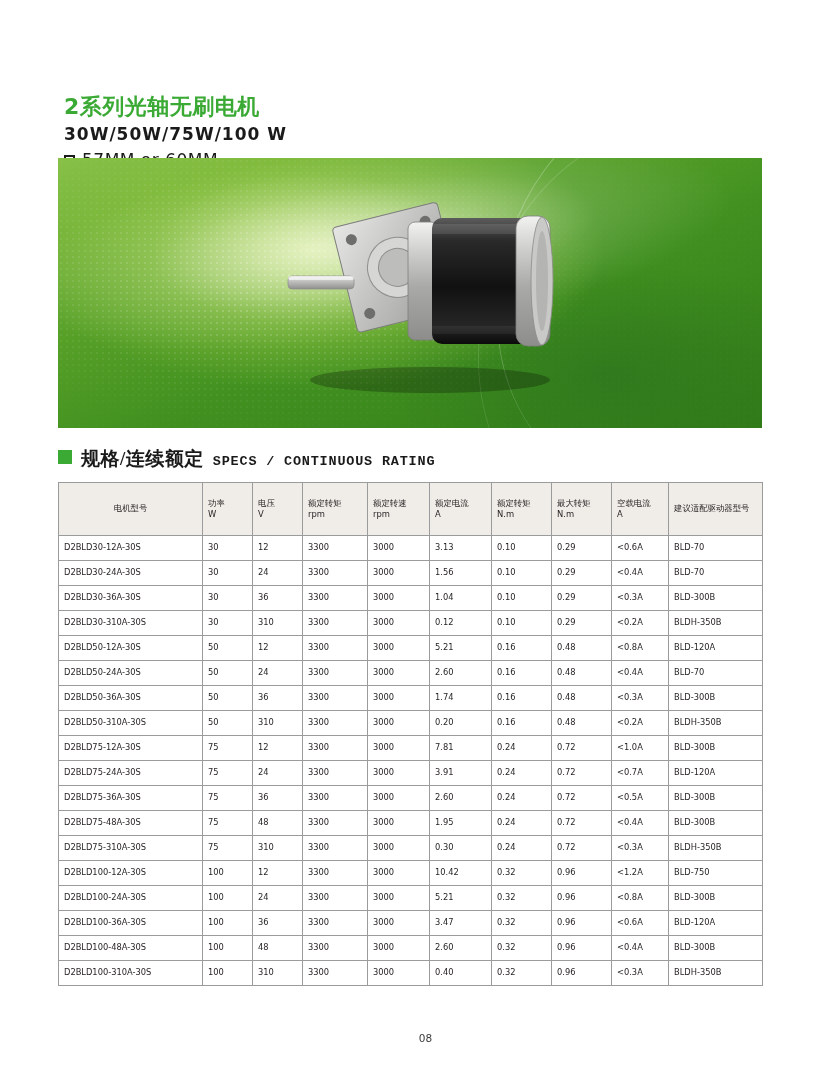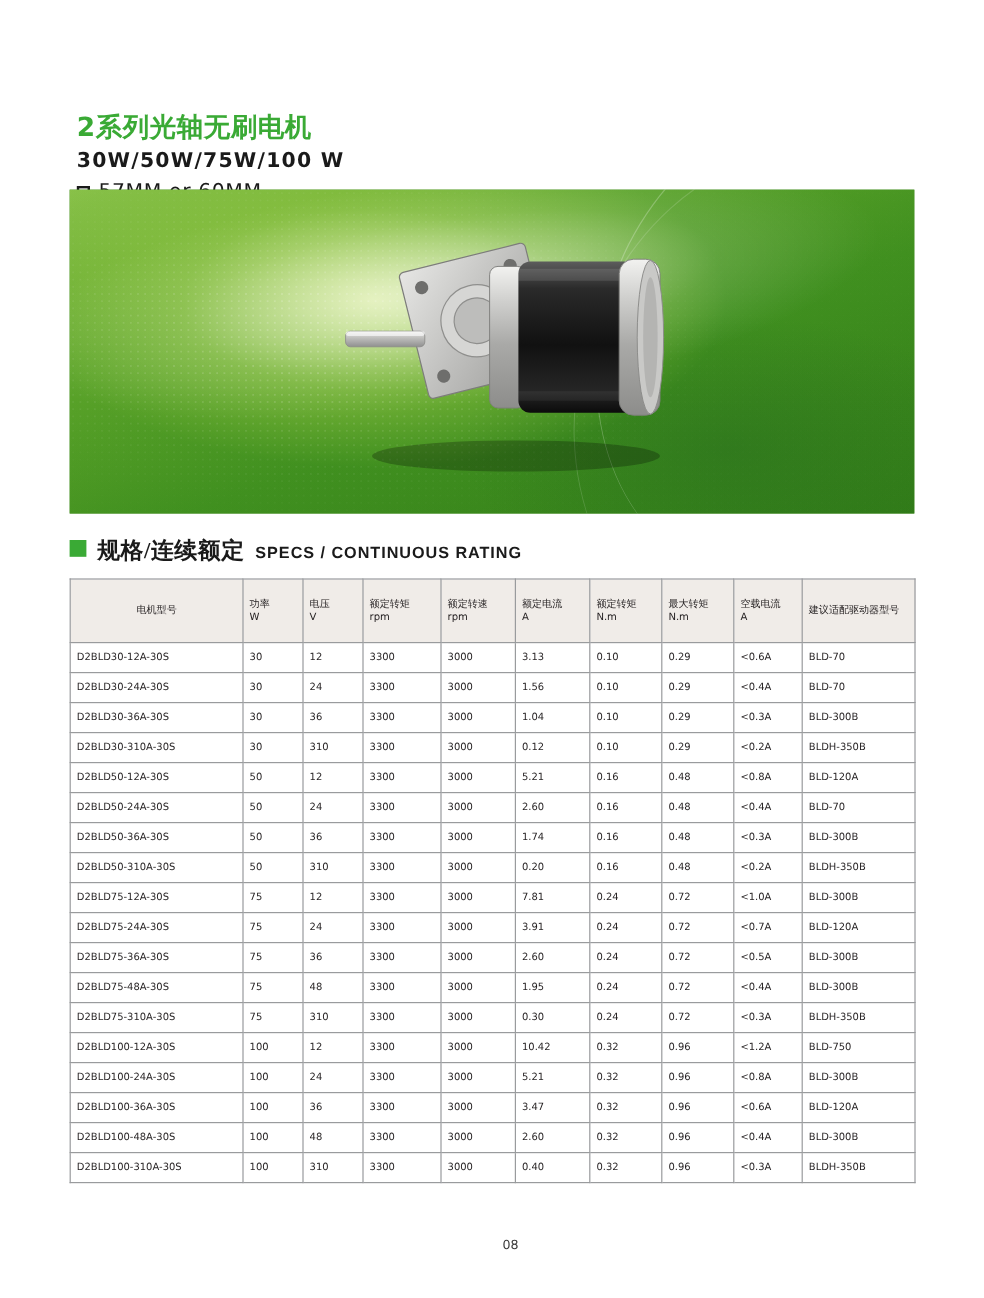--- a/index.html
+++ b/index.html
@@ -150,21 +150,21 @@
     font-weight: bold;
     color: #1a1a1a;
     font-family: Liberation Serif, serif;
     letter-spacing: 0.5px;
   }
   .sec-en {
     font-size: 13.5px;
     font-weight: bold;
     color: #1a1a1a;
     letter-spacing: 0.8px;
-    font-family: Liberation Sans, sans-serif;
+    font-family: Liberation Mono, monospace;
   }
 
   
   .spec-table-wrap {
     position: absolute;
     left: 58px;
     top: 482px;
     width: 704px;
   }
   table.spec {

